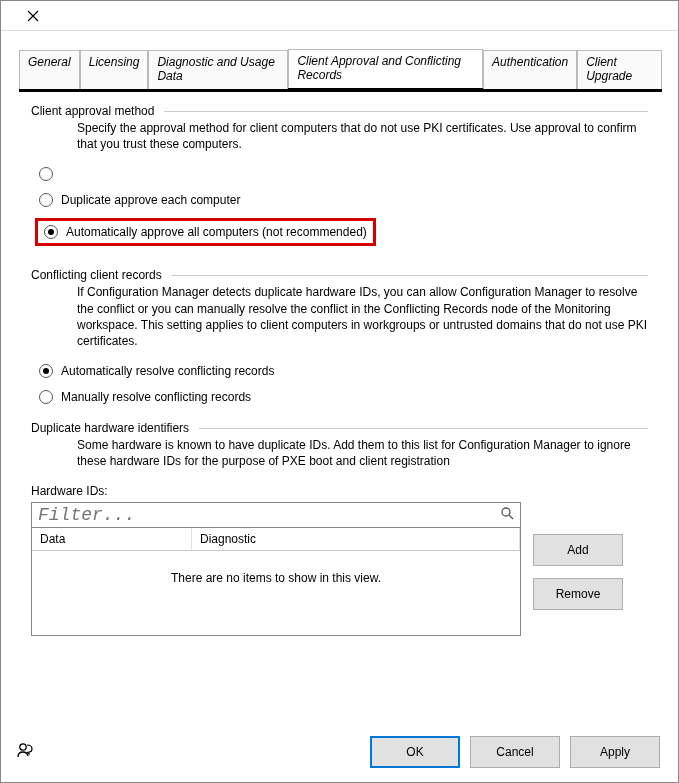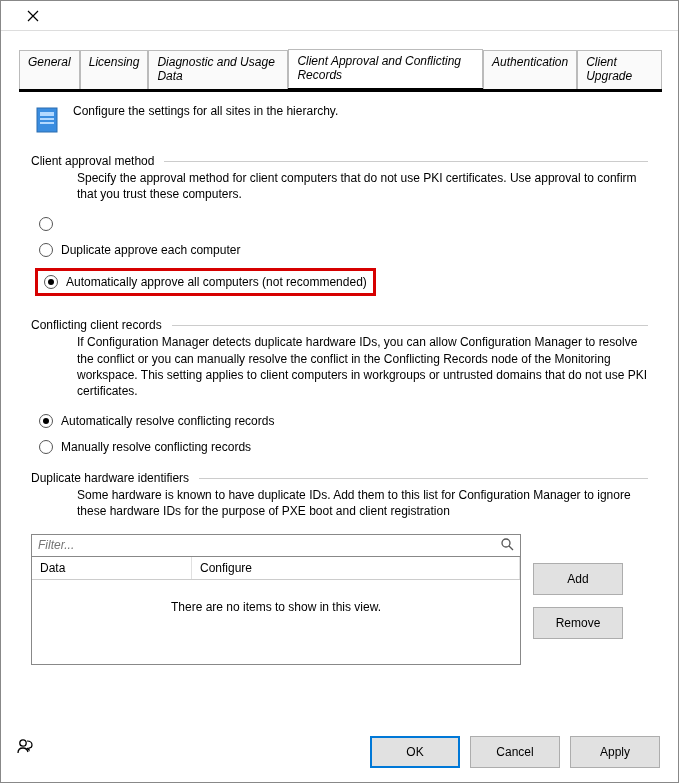--- a/index.html
+++ b/index.html
@@ -102,22 +102,23 @@
     }
     .radio.selected::after{
       content:"";width:6px;height:6px;border-radius:50%;background:#000;
     }
     .hw-label { margin: 6px 0 4px 0; }
     .filter-row {
       display:flex; border:1px solid #888; align-items:center;
       padding: 2px 6px; width: 490px;
     }
     .filter-input {
-      border:none;outline:none;flex:1;font-size:12px;color:#0c4a6e;font-style:italic;
+      border:none;outline:none;flex:1;font-size:18px;color:#0c4a6e;font-style:italic;
       background:transparent;
+      font-family:Liberation Mono, monospace;
     }
     .search-ico { color:#555;font-size:13px; }
     .list-wrap { display:flex; gap:12px; align-items:flex-start; margin-top:0; }
     .list-box {
       width: 490px;
       border: 1px solid #888;
       border-top:none;
     }
     .list-header {
       display:flex; background:#fff; border-bottom:1px solid #ccc;
@@ -131,21 +132,21 @@
     }
     .side-btns { display:flex;flex-direction:column;gap:12px;margin-top:6px;}
     .btn {
       width: 90px; height:32px;
       background:#e1e1e1; border:1px solid #adadad;
       font-size:12px;display:flex;align-items:center;justify-content:center;
       cursor:default;
     }
     .footer {
       position:absolute;left:0;right:0;bottom:0;
-      display:flex;align-items:flex-start;
+      display:flex;align-items:center;
       padding: 10px 18px 14px 14px;
       gap:10px;
     }
     .footer-icon { font-size:18px;color:#000; }
     .spacer { flex:1; }
     .btn.primary { border:2px solid #0078d7; background:#e1e1e1;}
     .content-area{height:688px;}
   </style>
 </head>
 <body>
@@ -162,29 +163,20 @@
   <div class="tabs">
     <div class="tab">General</div>
     <div class="tab">Licensing</div>
     <div class="tab">Diagnostic and Usage Data</div>
     <div class="tab active">Client Approval and Conflicting Records</div>
     <div class="tab">Authentication</div>
     <div class="tab">Client Upgrade</div>
   </div>
 
   <div class="content">
-    <div class="intro">
-      <svg class="app-icon" viewBox="0 0 32 32">
-        <rect x="6" y="4" width="20" height="24" fill="#3a8de0" stroke="#2a6db0"></rect>
-        <rect x="9" y="8" width="14" height="4" fill="#b3d9ff"></rect>
-        <rect x="9" y="14" width="14" height="2" fill="#b3d9ff"></rect>
-        <rect x="9" y="18" width="14" height="2" fill="#b3d9ff"></rect>
-      </svg>
-      <div>Configure the settings for all sites in the hierarchy.</div>
-    </div>
 
     <div class="section">
       <div class="section-title">Client approval method</div>
       <div class="section-desc">Specify the approval method for client computers that do not use PKI certificates. Use approval to confirm that you trust these computers.</div>
       <div class="radio-group">
         <div class="radio-row">
           <span class="radio"></span>
         </div>
         <div class="radio-row">
           <span class="radio"></span>
@@ -208,34 +200,35 @@
         <div class="radio-row">
           <span class="radio"></span>
           <span>Manually resolve conflicting records</span>
         </div>
       </div>
     </div>
 
     <div class="section">
       <div class="section-title">Duplicate hardware identifiers</div>
       <div class="section-desc">Some hardware is known to have duplicate IDs. Add them to this list for Configuration Manager to ignore these hardware IDs for the purpose of PXE boot and client registration</div>
+      <div class="hw-label">Hardware IDs:</div>
       <div class="filter-row">
         <input class="filter-input" placeholder="Filter..." style="">
         <span class="search-ico">
           <svg width="14" height="14" viewBox="0 0 14 14">
               <circle cx="6" cy="6" r="4" fill="none" stroke="#555" stroke-width="1.3"></circle>
               <line x1="9" y1="9" x2="13" y2="13" stroke="#555" stroke-width="1.3"></line>
             </svg>
         </span>
       </div>
       <div class="list-wrap">
         <div class="list-box">
           <div class="list-header">
             <div class="col-type">Data</div>
-            <div class="col-id">Configure</div>
+            <div class="col-id">Diagnostic</div>
           </div>
           <div class="list-empty">There are no items to show in this view.</div>
         </div>
         <div class="side-btns">
           <div class="btn">Add</div>
           <div class="btn">Remove</div>
         </div>
       </div>
     </div>
   </div>

